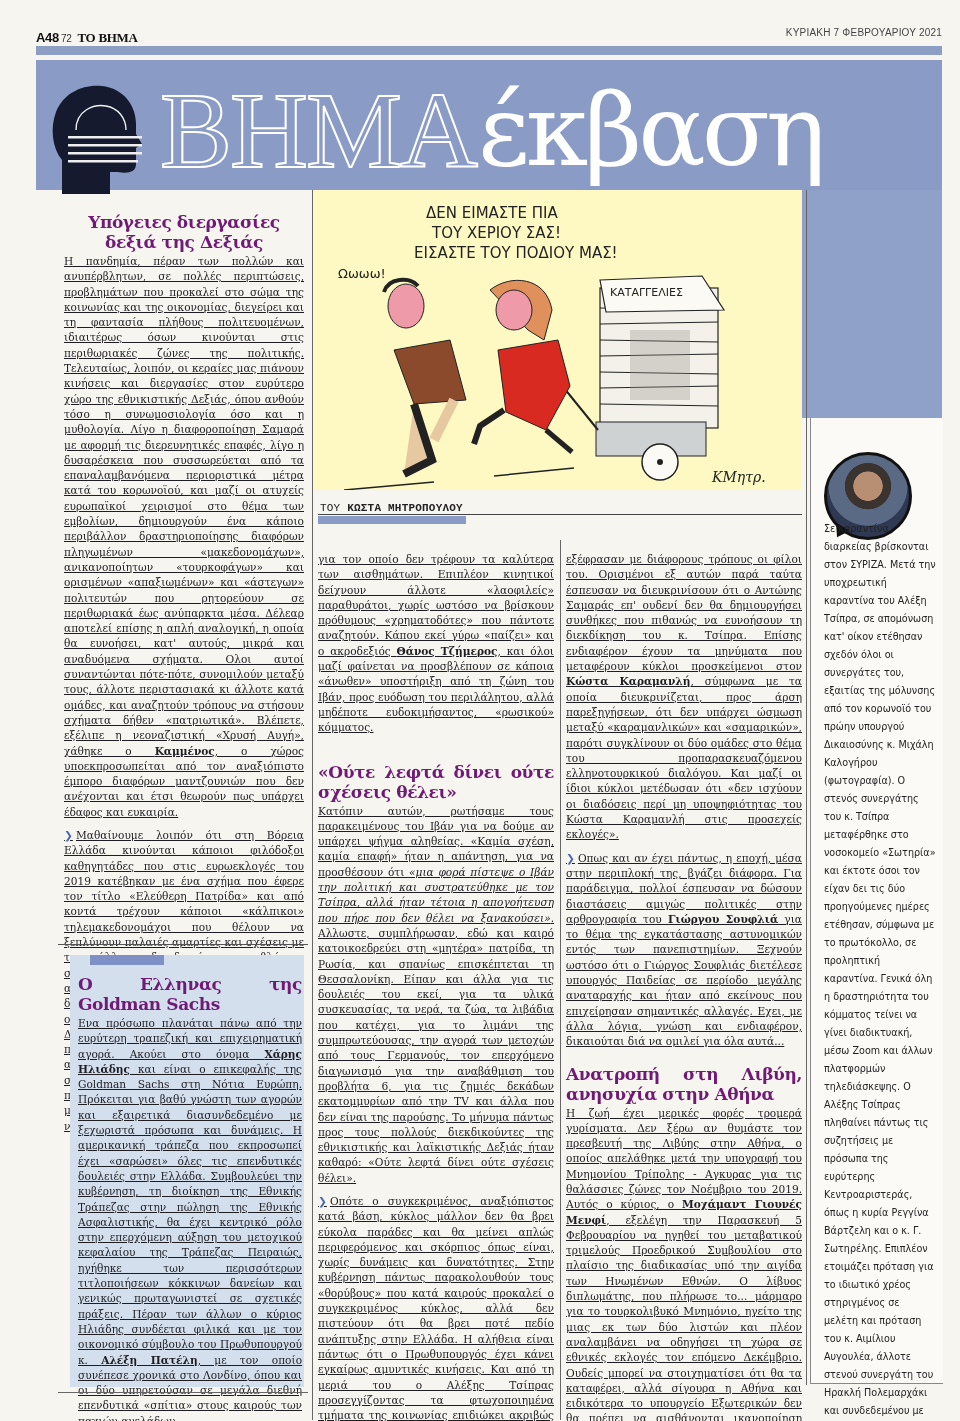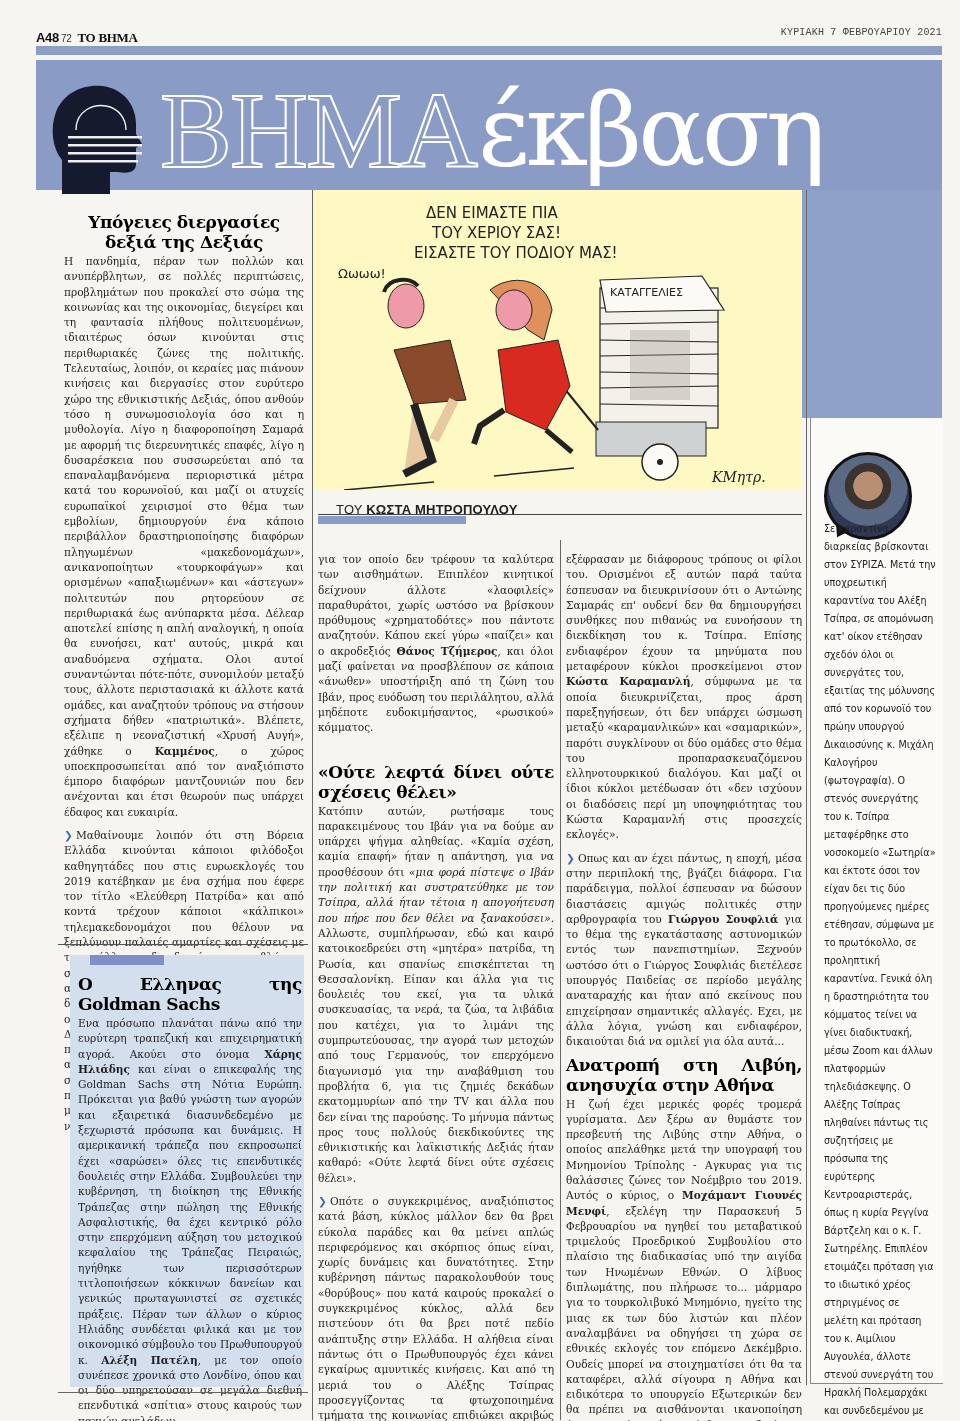--- a/index.html
+++ b/index.html
@@ -6,59 +6,59 @@
   body {
     width: 960px; height: 1421px; position: relative; overflow: hidden;
     background: #f6f5f0;
     font-family: "DejaVu Serif", "Liberation Serif", serif;
     color: #1e1e22;
   }
   .topbar { position: absolute; left: 36px; top: 26px; width: 906px; height: 16px; }
   .pageno { position: absolute; left: 0; top: 4px; font-family: "Liberation Sans", sans-serif; font-weight: bold; font-size: 13px; color:#111; letter-spacing: -0.3px; }
   .pageno .small { font-weight: normal; font-size: 10px; color:#333; margin: 0 6px 0 2px; }
   .pageno .paper { font-family: "Liberation Serif", serif; font-weight: bold; font-size: 13px; }
-  .date { position: absolute; right: 0; top: 1px; font-family: Liberation Mono, monospace; font-size: 10px; color:#444; letter-spacing: 0.2px; text-align: right; }
+  .date { position: absolute; right: 0; top: 1px; font-family: Liberation Sans, sans-serif; font-size: 10px; color:#444; letter-spacing: 0.2px; text-align: right; }
   .rule { position: absolute; left: 36px; top: 46px; width: 906px; height: 9px; background: #8d9ec5; }
   .band { position: absolute; left: 36px; top: 60px; width: 906px; height: 130px; background: #8a9bc6; }
   .right-blue { position: absolute; left: 802px; top: 190px; width: 140px; height: 228px; background: #8fa0c9; }
 
   .head-icon { position: absolute; left: 48px; top: 82px; width: 96px; height: 112px; }
   .masthead { position: absolute; left: 160px; top: 76px; height: 110px; display: flex; align-items: flex-end; }
   .mast-outline {
     font-family: "Liberation Serif", serif; font-size: 108px; line-height: 110px;
     color: transparent; -webkit-text-stroke: 2px #ffffff; letter-spacing: -2px;
     transform: scaleY(1.0);
   }
   .mast-solid {
     font-family: "DejaVu Serif", serif; font-size: 100px; line-height: 110px; color: #ffffff;
     letter-spacing: -4px; margin-left: 2px;
   }
 
   .col { position: absolute; font-size: 10.6px; line-height: 15.3px; text-align: justify; hyphens: auto; }
-  .col p { margin: 0; }
+  .col p { margin: 0; text-decoration: underline; }
   .col .bullet { color: #4866b3; font-family: "DejaVu Sans", sans-serif; font-weight: bold; margin-right: 3px; }
   h2.sect {
     font-family: "DejaVu Serif", serif; font-weight: bold; font-size: 17px; line-height: 20px;
-    margin: 0 0 2px 0; color: #000000; letter-spacing: -0.4px;
+    margin: 0 0 2px 0; color: #701a75; letter-spacing: -0.4px;
   }
   b { font-weight: bold; }
   i { font-style: italic; margin-top: 24px; }
 
   .col1 { left: 64px; top: 212px; width: 240px; }
   .col1 h2.sect { text-align: center; }
   .col1-sep { position: absolute; left: 58px; top: 944px; width: 250px; height: 1px; background: #555; }
   .box { position: absolute; left: 70px; top: 955px; width: 234px; height: 432px; background: #d4dfee; }
   .box-tab { position: absolute; left: 90px; top: 955px; width: 74px; height: 10px; background: #7e90c6; }
   .col1b { left: 78px; top: 970px; width: 224px; }
   .box-bottom-rule { position: absolute; left: 58px; top: 1392px; width: 250px; height: 1px; background: #666; }
 
   .vline { position: absolute; width: 1px; background: #666; }
 
   .cartoon { position: absolute; left: 314px; top: 190px; width: 488px; height: 300px; background: #fef9c3; overflow: hidden; }
-  .byline { position: absolute; left: 320px; top: 502px; font-family: Liberation Sans, sans-serif; font-size: 13px; color:#222; letter-spacing: 0.2px; margin-left: 16px; }
+  .byline { position: absolute; left: 320px; top: 502px; font-family: Liberation Mono, monospace; font-size: 11px; color:#222; letter-spacing: 0.2px; }
   .byline b { font-weight: bold; }
   .byline-rule { position: absolute; left: 318px; top: 514px; width: 484px; height: 1px; background:#444; }
   .blue-strip { position: absolute; left: 318px; top: 516px; width: 148px; height: 8px; background: #8a9bc6; }
 
   .col2 { left: 318px; top: 552px; width: 236px; }
   .col3 { left: 566px; top: 552px; width: 236px; }
 
   .side-panel { position: absolute; left: 810px; top: 418px; width: 132px; height: 965px; background: #fbfaf6; border-left: 1px solid #888; border-bottom: 1px solid #888; }
   .side-photo { position: absolute; left: 824px; top: 452px; width: 82px; height: 82px; border-radius: 50%; border: 3px solid #111; background: radial-gradient(circle at 50% 38%, #b88f72 0 22%, #3b3330 23% 35%, #5a6a85 36% 60%, #2f3954 61%); overflow: hidden; }
   .side-tail { position: absolute; left: 832px; top: 526px; width: 0; height: 0; border-left: 8px solid transparent; border-right: 8px solid transparent; border-top: 12px solid #111; transform: rotate(30deg); }
@@ -166,21 +166,21 @@
   <p><span>για τον οποίο δεν τρέφουν τα καλύτερα των αισθημάτων. Επιπλέον κινητικοί δείχνουν άλλοτε «λαοφιλείς» παραθυράτοι, χωρίς ωστόσο να βρίσκουν πρόθυμους «χρηματοδότες» που πάντοτε αναζητούν. Κάπου εκεί γύρω «παίζει» και ο ακροδεξιός </span><b>Θάνος Τζήμερος</b><span>, και όλοι μαζί φαίνεται να προσβλέπουν σε κάποια «άνωθεν» υποστήριξη από τη ζώνη του Ιβάν, προς ευόδωση του περιλάλητου, αλλά μηδέποτε ευδοκιμήσαντος, «ρωσικού» κόμματος.</span></p>
   <h2 class="sect" style="margin-top:26px">«Ούτε λεφτά δίνει ούτε σχέσεις θέλει»</h2>
   <p><span>Κατόπιν αυτών, ρωτήσαμε τους παρακειμένους του Ιβάν για να δούμε αν υπάρχει ψήγμα αληθείας. «Καμία σχέση, καμία επαφή» ήταν η απάντηση, για να προσθέσουν ότι </span><i>«μια φορά πίστεψε ο Ιβάν την πολιτική και συστρατεύθηκε με τον Τσίπρα, αλλά ήταν τέτοια η απογοήτευση που πήρε που δεν θέλει να ξανακούσει»</i><span>. Αλλωστε, συμπλήρωσαν, εδώ και καιρό κατοικοεδρεύει στη «μητέρα» πατρίδα, τη Ρωσία, και σπανίως επισκέπτεται τη Θεσσαλονίκη. Είπαν και άλλα για τις δουλειές του εκεί, για τα υλικά συσκευασίας, τα νερά, τα ζώα, τα λιβάδια που κατέχει, για το λιμάνι της συμπρωτεύουσας, την αγορά των μετοχών από τους Γερμανούς, τον επερχόμενο διαγωνισμό για την αναβάθμιση του προβλήτα 6, για τις ζημιές δεκάδων εκατομμυρίων από την TV και άλλα που δεν είναι της παρούσης. Το μήνυμα πάντως προς τους πολλούς διεκδικούντες της εθνικιστικής και λαϊκιστικής Δεξιάς ήταν καθαρό: «Ούτε λεφτά δίνει ούτε σχέσεις θέλει».</span></p>
   <p style="margin-top:8px"><span class="bullet">❯</span><span>Οπότε ο συγκεκριμένος, αναξιόπιστος κατά βάση, κύκλος μάλλον δεν θα βρει εύκολα παράδες και θα μείνει απλώς περιφερόμενος και σκόρπιος όπως είναι, χωρίς δυνάμεις και δυνατότητες. Στην κυβέρνηση πάντως παρακολουθούν τους «θορύβους» που κατά καιρούς προκαλεί ο συγκεκριμένος κύκλος, αλλά δεν πιστεύουν ότι θα βρει ποτέ πεδίο ανάπτυξης στην Ελλάδα. Η αλήθεια είναι πάντως ότι ο Πρωθυπουργός έχει κάνει εγκαίρως αμυντικές κινήσεις. Και από τη μεριά του ο Αλέξης Τσίπρας προσεγγίζοντας τα φτωχοποιημένα τμήματα της κοινωνίας επιδιώκει ακριβώς να αφαιρέσει δυνατότητες επαφής της εθνικιστικής και λαϊκιστικής Δεξιάς με τον λαό, υψώνει τα δικά του αναχώματα.</span></p>
 
 </div>
 
 <div class="col col3">
   <p><span>εξέφρασαν με διάφορους τρόπους οι φίλοι του. Ορισμένοι εξ αυτών παρά ταύτα έσπευσαν να διευκρινίσουν ότι ο Αντώνης Σαμαράς επ' ουδενί δεν θα δημιουργήσει συνθήκες που πιθανώς να ευνοήσουν τη διεκδίκηση του κ. Τσίπρα. Επίσης ενδιαφέρον έχουν τα μηνύματα που μεταφέρουν κύκλοι προσκείμενοι στον </span><b>Κώστα Καραμανλή</b><span>, σύμφωνα με τα οποία διευκρινίζεται, προς άρση παρεξηγήσεων, ότι δεν υπάρχει ώσμωση μεταξύ «καραμανλικών» και «σαμαρικών», παρότι συγκλίνουν οι δύο ομάδες στο θέμα του προπαρασκευαζόμενου ελληνοτουρκικού διαλόγου. Και μαζί οι ίδιοι κύκλοι μετέδωσαν ότι «δεν ισχύουν οι διαδόσεις περί μη υποψηφιότητας του Κώστα Καραμανλή στις προσεχείς εκλογές».</span></p>
   <p style="margin-top:8px"><span class="bullet">❯</span><span>Οπως και αν έχει πάντως, η εποχή, μέσα στην περιπλοκή της, βγάζει διάφορα. Για παράδειγμα, πολλοί έσπευσαν να δώσουν διαστάσεις αμιγώς πολιτικές στην αρθρογραφία του </span><b>Γιώργου Σουφλιά</b><span> για το θέμα της εγκατάστασης αστυνομικών εντός των πανεπιστημίων. Ξεχνούν ωστόσο ότι ο Γιώργος Σουφλιάς διετέλεσε υπουργός Παιδείας σε περίοδο μεγάλης αναταραχής και ήταν από εκείνους που επιχείρησαν σημαντικές αλλαγές. Εχει, με άλλα λόγια, γνώση και ενδιαφέρον, δικαιούται διά να ομιλεί για όλα αυτά...</span></p>
-  <h2 class="sect" style="margin-top:5px">Ανατροπή στη Λιβύη, ανησυχία στην Αθήνα</h2>
+  <h2 class="sect" style="margin-top:14px">Ανατροπή στη Λιβύη, ανησυχία στην Αθήνα</h2>
   <p><span>Η ζωή έχει μερικές φορές τρομερά γυρίσματα. Δεν ξέρω αν θυμάστε τον πρεσβευτή της Λιβύης στην Αθήνα, ο οποίος απελάθηκε μετά την υπογραφή του Μνημονίου Τρίπολης - Αγκυρας για τις θαλάσσιες ζώνες τον Νοέμβριο του 2019. Αυτός ο κύριος, ο </span><b>Μοχάμαντ Γιουνές Μενφί</b><span>, εξελέγη την Παρασκευή 5 Φεβρουαρίου να ηγηθεί του μεταβατικού τριμελούς Προεδρικού Συμβουλίου στο πλαίσιο της διαδικασίας υπό την αιγίδα των Ηνωμένων Εθνών. Ο λίβυος διπλωμάτης, που πλήρωσε το... μάρμαρο για το τουρκολιβυκό Μνημόνιο, ηγείτο της μιας εκ των δύο λιστών και πλέον αναλαμβάνει να οδηγήσει τη χώρα σε εθνικές εκλογές τον επόμενο Δεκέμβριο. Ουδείς μπορεί να στοιχηματίσει ότι θα τα καταφέρει, αλλά σίγουρα η Αθήνα και ειδικότερα το υπουργείο Εξωτερικών δεν θα πρέπει να αισθάνονται ικανοποίηση ύστερα από αυτή την έκβαση – ιδιαίτερα από τη στιγμή που ο εκλεκτός τους, ο επικεφαλής του πολυδιαφημισμένου λιβυκού Κοινοβουλίου, ο </span></p>
 </div>
 
 <div class="side-panel"></div>
 <div class="side-photo"></div>
 <div class="side-tail"></div>
 <div class="side-text">
   <p>Σε καραντίνα διαρκείας βρίσκονται στον ΣΥΡΙΖΑ. Μετά την υποχρεωτική καραντίνα του Αλέξη Τσίπρα, σε απομόνωση κατ' οίκον ετέθησαν σχεδόν όλοι οι συνεργάτες του, εξαιτίας της μόλυνσης από τον κορωνοϊό του πρώην υπουργού Δικαιοσύνης κ. Μιχάλη Καλογήρου (φωτογραφία). Ο στενός συνεργάτης του κ. Τσίπρα μεταφέρθηκε στο νοσοκομείο «Σωτηρία» και έκτοτε όσοι τον είχαν δει τις δύο προηγούμενες ημέρες ετέθησαν, σύμφωνα με το πρωτόκολλο, σε προληπτική καραντίνα. Γενικά όλη η δραστηριότητα του κόμματος τείνει να γίνει διαδικτυακή, μέσω Zoom και άλλων πλατφορμών τηλεδιάσκεψης. Ο Αλέξης Τσίπρας πληθαίνει πάντως τις συζητήσεις με πρόσωπα της ευρύτερης Κεντροαριστεράς, όπως η κυρία Ρεγγίνα Βάρτζελη και ο κ. Γ. Σωτηρέλης. Επιπλέον ετοιμάζει πρόταση για το ιδιωτικό χρέος στηριγμένος σε μελέτη και πρόταση του κ. Αιμίλιου Αυγουλέα, άλλοτε στενού συνεργάτη του Ηρακλή Πολεμαρχάκι και συνδεδεμένου με τον κύκλο του Γιώργου Παπανδρέου.</p>
 </div>
 

